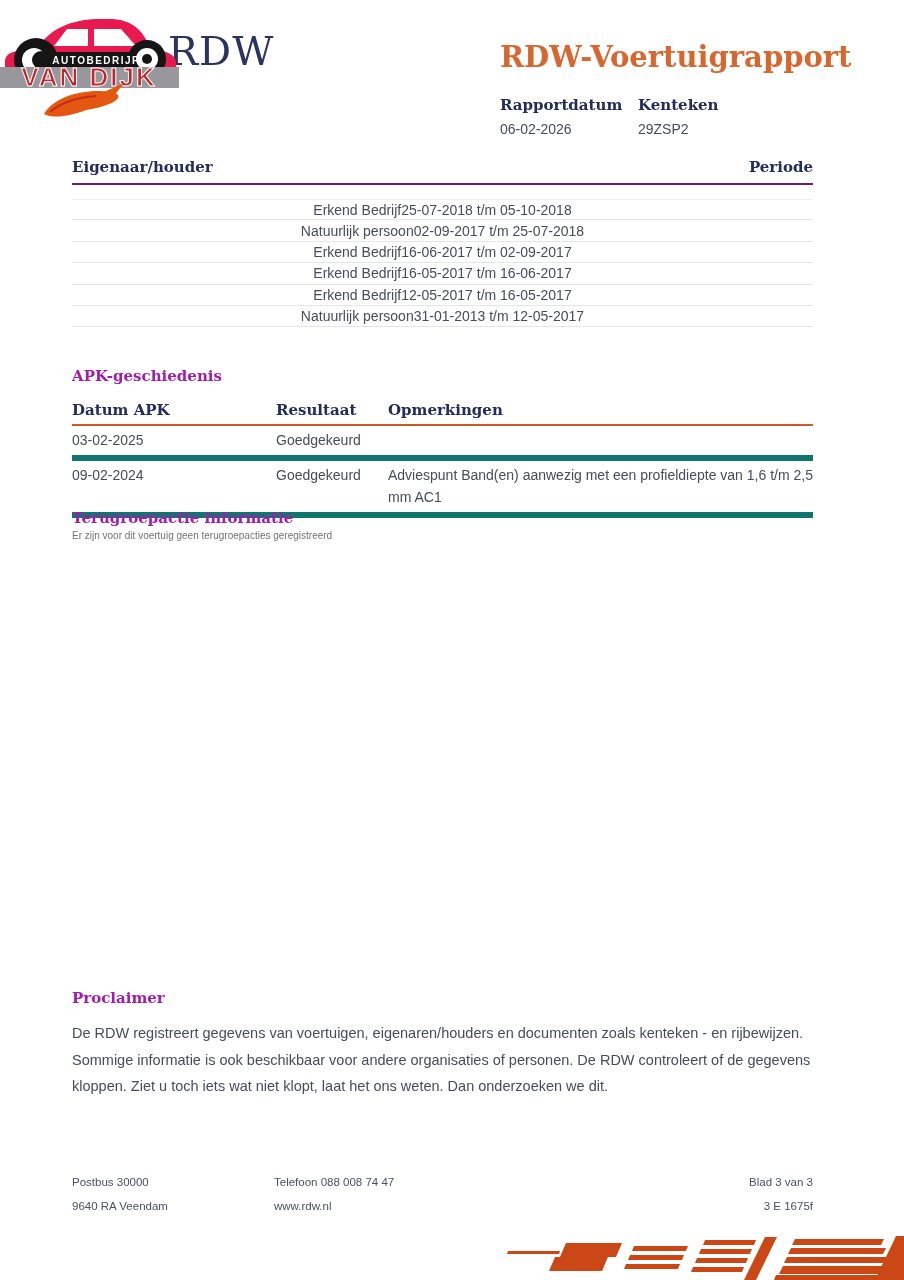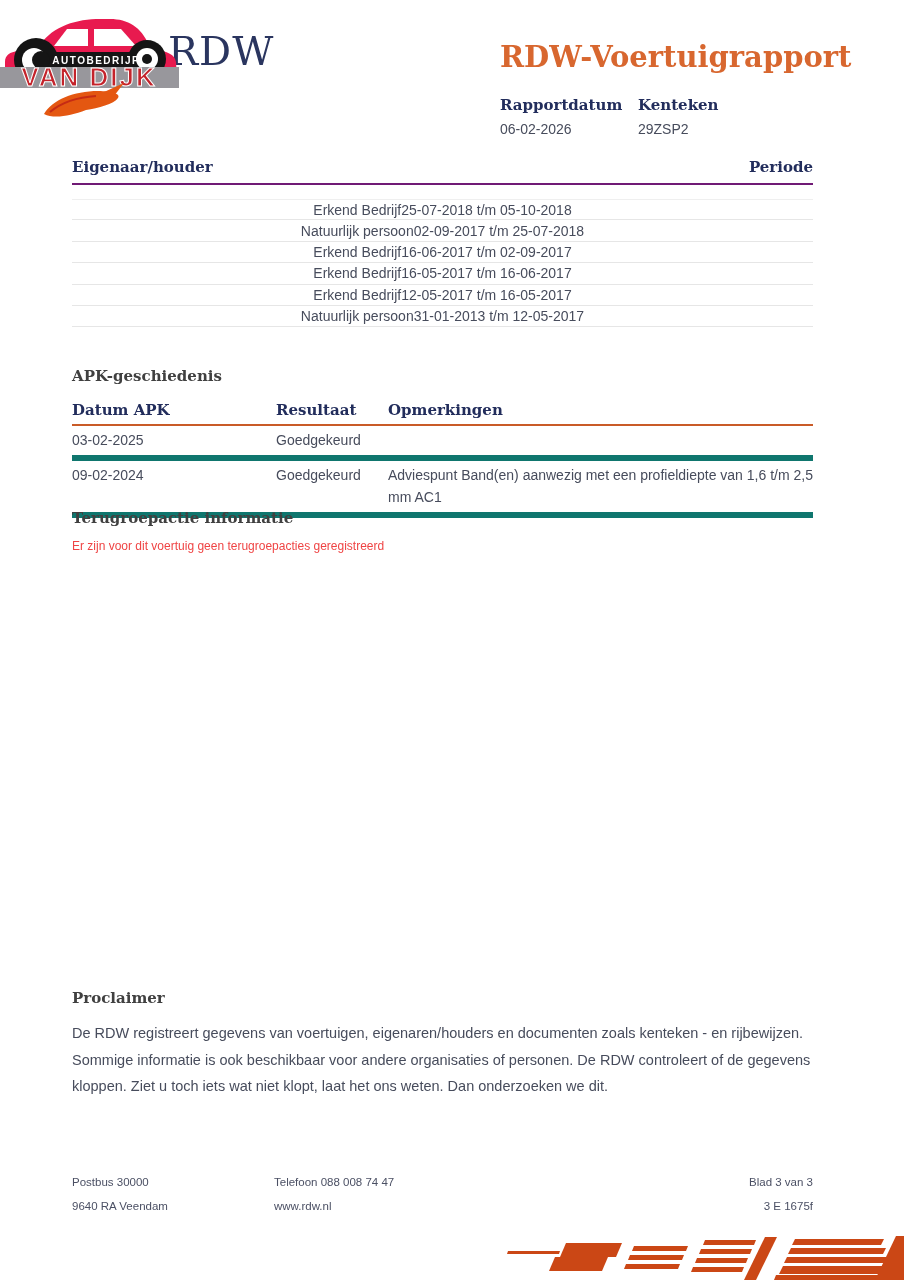--- a/index.html
+++ b/index.html
@@ -38,30 +38,30 @@
   }
   .owners-body { margin-top:14px; }
   .owner-row { display:flex; justify-content:center;
     height:21.4px; align-items:center; border-bottom:1px solid #e6e6e6;
     font-size:14px; color:#474c5c; }
   .owner-row:first-child { border-top:1px solid #efefef; }
   
   .apk { position:absolute; left:72px; top:367px; width:741px; }
   .section-heading {
     font-family:"DejaVu Serif","Liberation Serif",serif;
-    font-weight:bold; font-size:15px; color:#404040;
+    font-weight:bold; font-size:15px; color:#a21caf;
   }
   .apk-head { display:grid; grid-template-columns:204px 112px 1fr;
     margin-top:16px; padding-bottom:5px; border-bottom:2px solid #c95b28; }
   .apk-row { display:grid; grid-template-columns:204px 112px 1fr;
     padding:3px 0 4px 0; border-bottom:6px solid #0f766e;
     font-size:14px; color:#474c5c; line-height:22px; }
   
   .recall { position:absolute; left:72px; top:509px; width:741px; }
-  .recall-text { margin-top:12px; font-size:12px; color:#ef4444; }
+  .recall-text { margin-top:3px; font-size:10px; color:#737373; }
   .proclaimer { position:absolute; left:72px; top:989px; width:748px; }
   .proclaimer-text { margin-top:13px; font-size:14.5px; color:#474c5c;
     line-height:26.5px; }
   
   .footer { position:absolute; left:72px; top:1170px; width:741px;
     font-size:11.5px; color:#4b5064; }
   .footer-line { display:grid; grid-template-columns:202px 1fr auto;
     height:24px; align-items:center; }
   .footer-right { text-align:right; }
   

